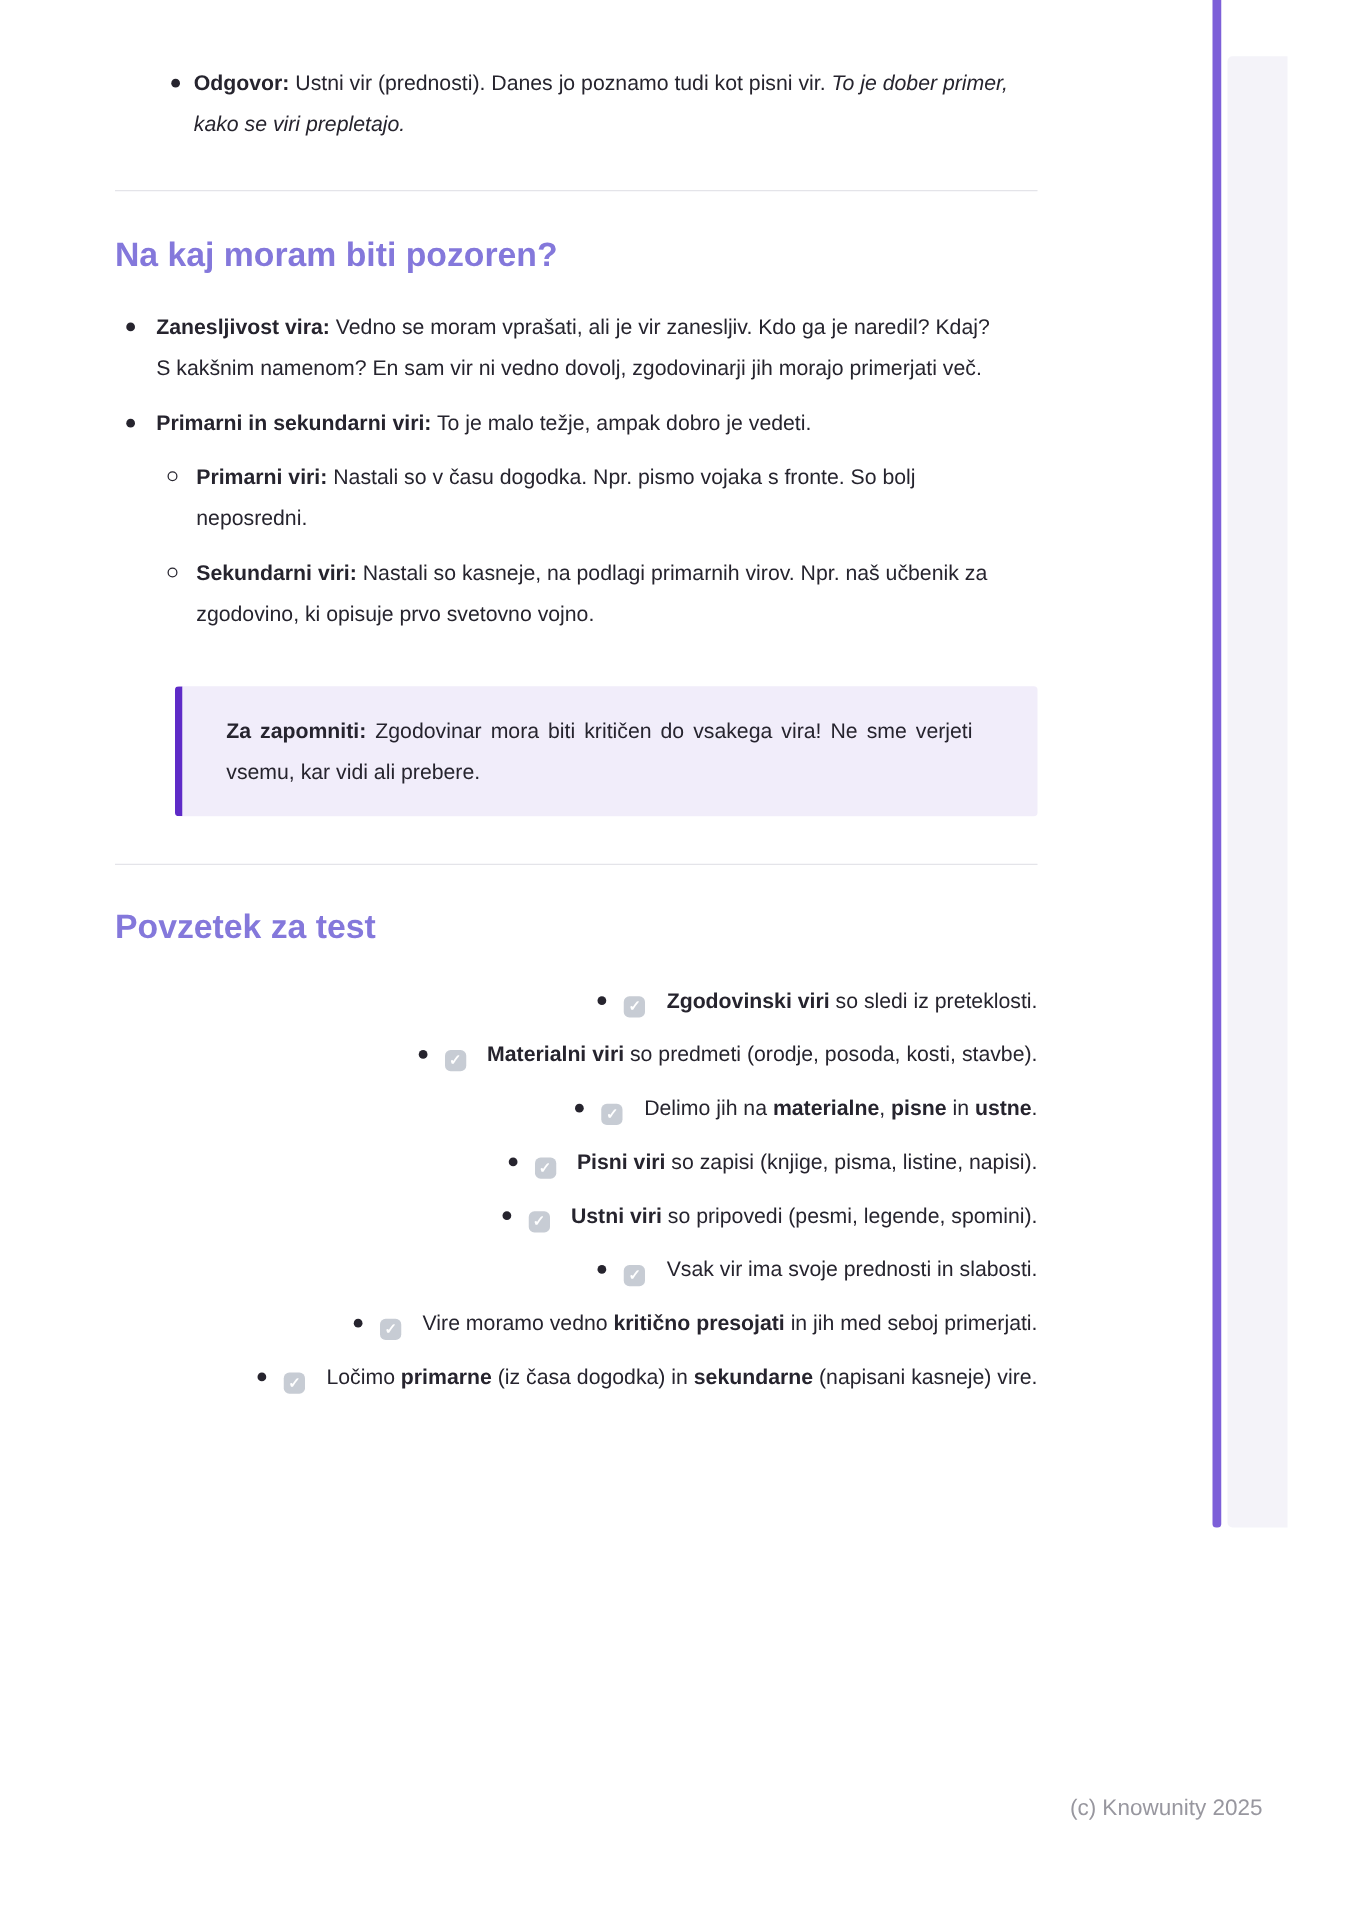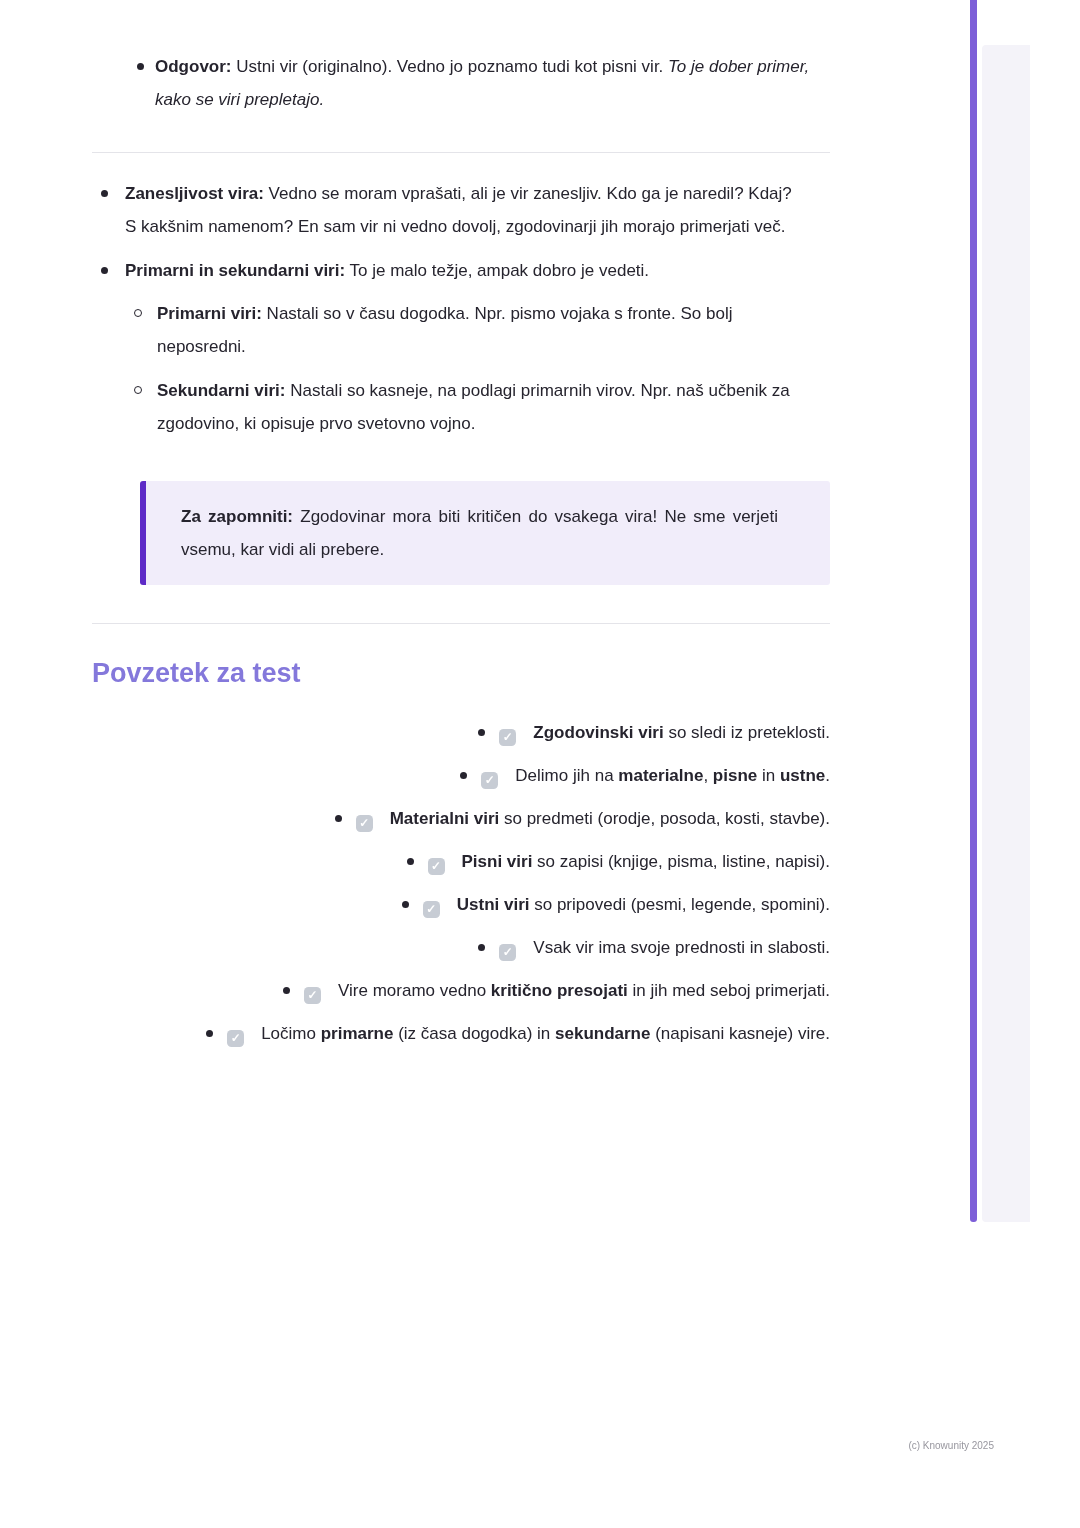--- a/index.html
+++ b/index.html
@@ -83,22 +83,22 @@
     display: inline-flex; align-items: center; justify-content: center;
     width: 17px; height: 17px;
     margin-right: 17px;
     vertical-align: -3px;
     background: var(--checkbox);
     border-radius: 4.5px;
     color: #ffffff; font-size: 12px; font-weight: 700; line-height: 17px;
   }
 
   .footer {
-    position: absolute; top: 1438px; right: 86px;
-    font-size: 10px; line-height: 16px; color: var(--muted);
+    position: absolute; top: 1438px; right: 70px;
+    font-size: 18px; line-height: 16px; color: var(--muted);
   }
 
   .side-stripe {
     position: absolute; left: 970px; top: 0;
     width: 7px; height: 1222px;
     background: var(--accent-stripe);
     border-radius: 0 0 3px 3px;
   }
   .side-panel {
     position: absolute; left: 982px; top: 45px;
@@ -108,26 +108,27 @@
   }
 </style>
 </head>
 <body>
 
 <div class="content">
 
   <ul class="answer-list">
     <li>
       <span class="li-marker"></span>
-      <span class="li-text"><span style="font-weight: 700;">Odgovor:</span><span> Ustni vir (originalno). Vedno jo poznamo tudi kot pisni vir. </span><span style="font-style: italic;">To je dober primer, kako se viri prepletajo.</span></span>
+      <span class="li-text"><span style="font-weight: 700;">Odgovor:</span><span> Ustni vir (prednosti). Danes jo poznamo tudi kot pisni vir. </span><span style="font-style: italic;">To je dober primer, kako se viri prepletajo.</span></span>
     </li>
   </ul>
 
   <hr class="divider">
 
+  <h2 class="section-title">Na kaj moram biti pozoren?</h2>
 
   <ul class="main-list">
     <li>
       <span class="li-marker"></span>
       <span class="li-text"><span style="font-weight: 700; text-align: center;">Zanesljivost vira:</span><span> Vedno se moram vprašati, ali je vir zanesljiv. Kdo ga je naredil? Kdaj? S kakšnim namenom? En sam vir ni vedno dovolj, zgodovinarji jih morajo primerjati več.</span></span>
     </li>
     <li style="flex-wrap: wrap;">
       <span class="li-marker"></span>
       <span class="li-text"><span style="font-weight: 700;">Primarni in sekundarni viri:</span><span> To je malo težje, ampak dobro je vedeti.</span></span>
       <ul class="sub-list">
@@ -151,25 +152,25 @@
 
   <h2 class="section-title second">Povzetek za test</h2>
 
   <ul class="check-list">
     <li>
       <span class="li-marker"></span>
       <span class="li-text"><span class="checkbox">✓</span><span><span style="font-weight: 700;">Zgodovinski viri</span><span> so sledi iz preteklosti.</span></span></span>
     </li>
     <li>
       <span class="li-marker"></span>
-      <span class="li-text"><span class="checkbox">✓</span><span><span>Delimo jih na </span><span style="font-weight: 700;">materialne</span><span>, </span><span style="font-weight: 700;">pisne</span><span> in </span><span style="font-weight: 700;">ustne</span><span>.</span></span></span>
+      <span class="li-text"><span class="checkbox">✓</span><span><span style="font-weight: 700;">Materialni viri</span><span> so predmeti (orodje, posoda, kosti, stavbe).</span></span></span>
     </li>
     <li>
       <span class="li-marker"></span>
-      <span class="li-text"><span class="checkbox">✓</span><span><span style="font-weight: 700;">Materialni viri</span><span> so predmeti (orodje, posoda, kosti, stavbe).</span></span></span>
+      <span class="li-text"><span class="checkbox">✓</span><span><span>Delimo jih na </span><span style="font-weight: 700;">materialne</span><span>, </span><span style="font-weight: 700;">pisne</span><span> in </span><span style="font-weight: 700;">ustne</span><span>.</span></span></span>
     </li>
     <li>
       <span class="li-marker"></span>
       <span class="li-text"><span class="checkbox">✓</span><span><span style="font-weight: 700;">Pisni viri</span><span> so zapisi (knjige, pisma, listine, napisi).</span></span></span>
     </li>
     <li>
       <span class="li-marker"></span>
       <span class="li-text"><span class="checkbox">✓</span><span><span style="font-weight: 700;">Ustni viri</span><span> so pripovedi (pesmi, legende, spomini).</span></span></span>
     </li>
     <li>

